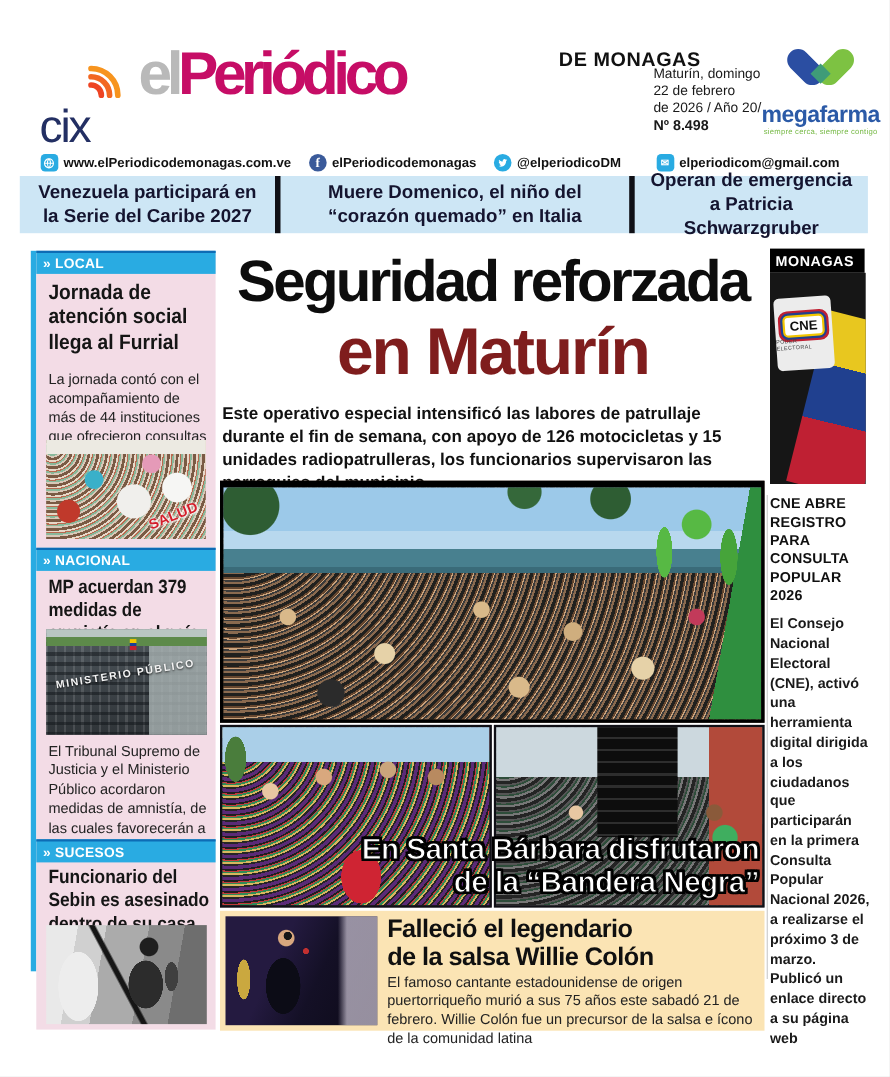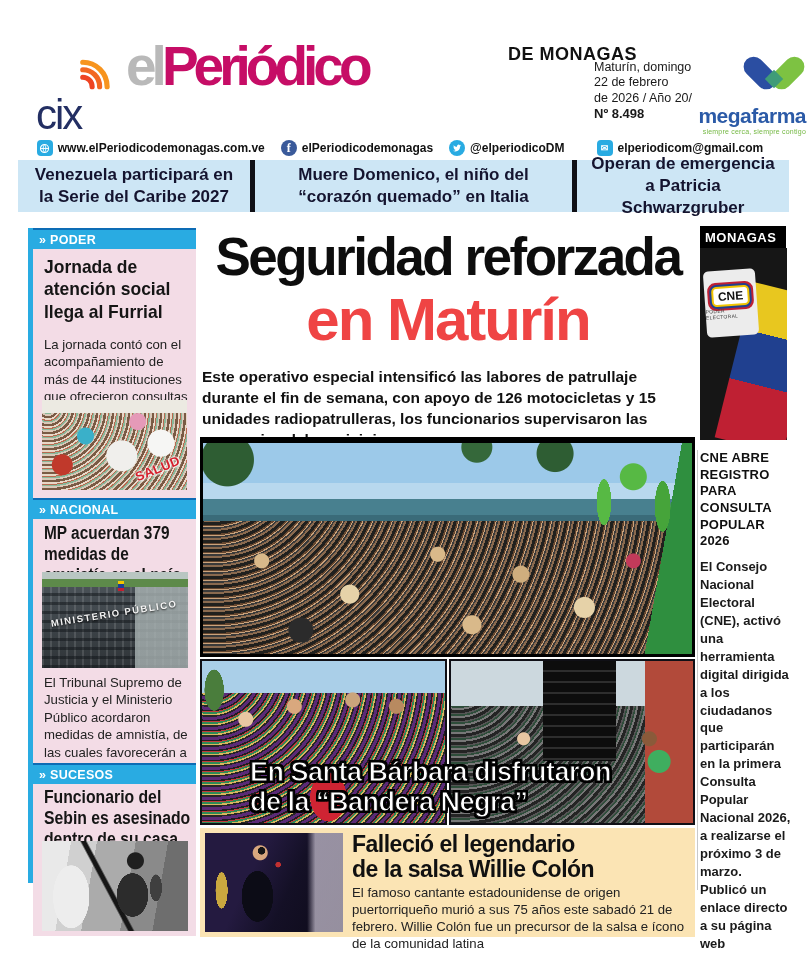--- a/index.html
+++ b/index.html
@@ -14,21 +14,21 @@
   .cix .word{position:absolute;left:6px;top:52px;font-size:42px;font-weight:normal;
              color:#232f63;letter-spacing:-2px;line-height:1}
   .cix svg{position:absolute;left:34px;top:0}
   .mast{left:126px;top:40px;display:flex;align-items:flex-end;line-height:.95;
         font-weight:bold;font-size:55px;letter-spacing:-5px;white-space:nowrap}
   .mast .el{color:#b9b9b9}
   .mast .per{color:#c60d66}
   .region{left:508px;top:44px;font-size:18px;font-weight:bold;color:#111;letter-spacing:.5px}
   .dateblock{left:594px;top:60px;width:110px;font-size:12.5px;color:#1a1a1a;line-height:1.22}
   .dateblock .issue{font-weight:bold;font-size:13px}
-  .mega{left:686px;top:48px;width:120px;text-align:right}
+  .mega{left:686px;top:36px;width:120px;text-align:center}
   .mega .name{font-size:21px;font-weight:bold;color:#2b5aa7;letter-spacing:-.5px;line-height:1;margin-top:1px}
   .mega .tag{font-size:7px;color:#74b843;letter-spacing:.2px;margin-top:2px}
 
   .social{left:100px;top:136px;width:600px;height:24px;display:flex;gap:16px;
           align-items:center;justify-content:center;font-size:12px;font-weight:bold;color:#111}
   .social .item{display:flex;align-items:center;gap:5px}
   .ic{display:inline-flex;width:16px;height:16px;border-radius:50%;color:#fff;
       align-items:center;justify-content:center;font-size:10px;font-weight:bold;flex:0 0 auto}
   .ic.sq{border-radius:4px}
   .ic.web{background:#29abe2}
@@ -98,21 +98,21 @@
       radial-gradient(ellipse 26px 36px at 62% 60%, #2c2c2c 0 60%, rgba(0,0,0,0) 61%),
       radial-gradient(ellipse 10px 22px at 78% 52%, #3f3f3f 0 60%, rgba(0,0,0,0) 61%),
       radial-gradient(ellipse 30px 52px at 20% 62%, #ededed 0 60%, rgba(0,0,0,0) 61%),
       linear-gradient(62deg, rgba(0,0,0,0) 44%, #161616 45% 47%, rgba(0,0,0,0) 48%),
       linear-gradient(100deg, #e9e9e9 0 18%, #d0d0d0 18% 34%, #ababab 34% 58%, #8a8a8a 58% 78%, #6e6e6e 78%)}
 
   
   .h1a{left:200px;top:230px;width:496px;text-align:center;font-size:53px;font-weight:bold;
        color:#0d0d0d;letter-spacing:-2.5px;line-height:1}
   .h1b{left:200px;top:288px;width:496px;text-align:center;font-size:60px;font-weight:bold;
-       color:#ef4444;letter-spacing:-2px;line-height:1.05}
+       color:#7f1d1d;letter-spacing:-2px;line-height:1.05}
   .deck{left:202px;top:366px;width:492px;font-size:15.5px;font-weight:bold;color:#111;line-height:1.36}
   .ph-main{left:200px;top:437px;width:495px;height:220px;border:3px solid #000;border-top:6px solid #000;
       background:
       radial-gradient(circle at 88% 16%, #57b944 0 13px, rgba(0,0,0,0) 14px),
       radial-gradient(ellipse 13px 42px at 94% 30%, #46a43a 0 60%, rgba(0,0,0,0) 61%),
       radial-gradient(ellipse 12px 38px at 82% 28%, #57b944 0 60%, rgba(0,0,0,0) 61%),
       linear-gradient(100deg, rgba(0,0,0,0) 91%, #2f8f3f 91%),
       radial-gradient(circle at 5% 8%, #2e5d33 0 26px, rgba(0,0,0,0) 27px),
       radial-gradient(circle at 56% 2%, #35683a 0 15px, rgba(0,0,0,0) 16px),
       radial-gradient(circle at 72% 5%, #2e5d33 0 18px, rgba(0,0,0,0) 19px),
@@ -145,21 +145,21 @@
       radial-gradient(circle at 52% 52%, #caa57c 0 6px, rgba(0,0,0,0) 7px),
       radial-gradient(circle at 86% 62%, #3fae5f 0 11px, rgba(0,0,0,0) 12px),
       radial-gradient(circle at 82% 48%, #8a5a3a 0 7px, rgba(0,0,0,0) 8px),
       linear-gradient(90deg, rgba(0,0,0,0) 80%, #b24a3a 80%),
       linear-gradient(180deg, #ccd8de 0 28%, rgba(0,0,0,0) 28%),
       repeating-radial-gradient(circle at 7px 9px, #242424 0 3px, #555 3px 4.5px,
         #2e4d3a 4.5px 6px, #777 6px 8px);
       background-color:#6a6a6a}
   .ph-bandR .spk{position:absolute;left:38%;top:0;width:30%;height:62%;
       background:repeating-linear-gradient(180deg,#0d0d0d 0 9px,#2e2e2e 9px 11px)}
-  .overlay{left:250px;top:757px;width:440px;text-align:left;font-weight:bold;font-size:27px;
+  .overlay{left:250px;top:757px;width:440px;text-align:right;font-weight:bold;font-size:27px;
       line-height:1.12;color:#fff;letter-spacing:-.5px;-webkit-text-stroke:1px #000;
       text-shadow:-2px 0 0 #000,2px 0 0 #000,0 -2px 0 #000,0 2px 0 #000,
                   -2px -2px 0 #000,2px 2px 0 #000,-2px 2px 0 #000,2px -2px 0 #000}
 
   
   .panel{left:200px;top:828px;width:495px;height:109px;background:#fbe4b4}
   .ph-willie{left:205px;top:833px;width:138px;height:99px;background:
       radial-gradient(circle at 41% 18%, #161616 0 3.5px, rgba(0,0,0,0) 4px),
       radial-gradient(circle at 40% 20%, #d8a77e 0 7px, rgba(0,0,0,0) 8px),
       radial-gradient(circle at 53% 32%, #c23030 0 2.5px, rgba(0,0,0,0) 3px),
@@ -258,21 +258,21 @@
     <div class="bar"></div>
     <div class="photo"></div>
     <div class="cell c2">Muere Domenico, el niño del “corazón quemado” en Italia</div>
     <div class="bar"></div>
     <div class="cell c3">Operan de emergencia a Patricia Schwarzgruber</div>
   </div>
 
   <div class="abs railline"></div>
   <div class="abs pinkcol"></div>
 
-  <div class="abs kicker k1">» PODER</div>
+  <div class="abs kicker k1">» LOCAL</div>
   <div class="abs lhead h-local">Jornada de
 atención social
 llega al Furrial</div>
   <div class="abs lbody b-local">La jornada contó con el acompañamiento de más de 44 instituciones que ofrecieron consultas médicas y especializadas, para los ciudadanos en dicha comunidad</div>
   <div class="photo ph-health">
     <span class="label">SALUD</span>
   </div>
 
   <div class="abs kicker k2">» NACIONAL</div>
   <div class="abs lhead h-nac">MP acuerdan 379

